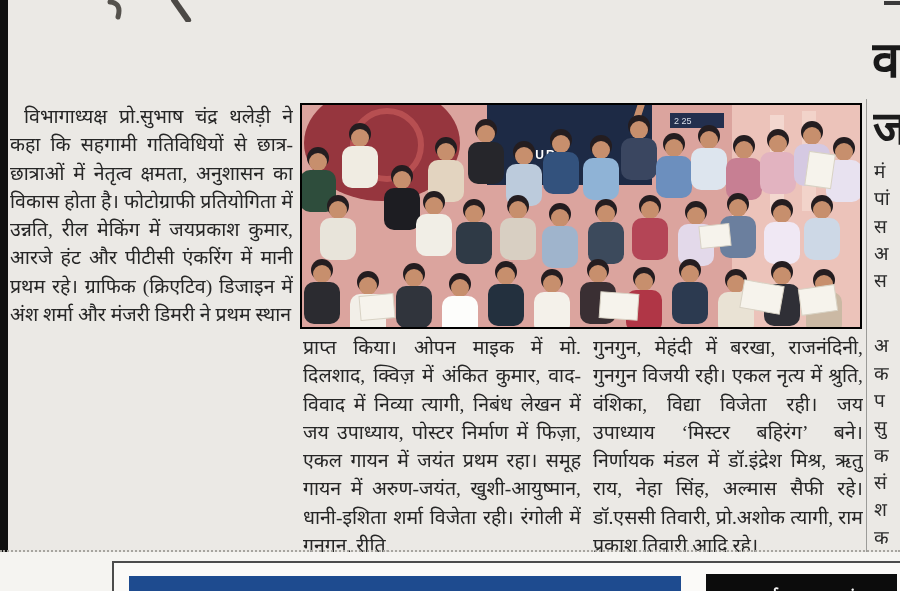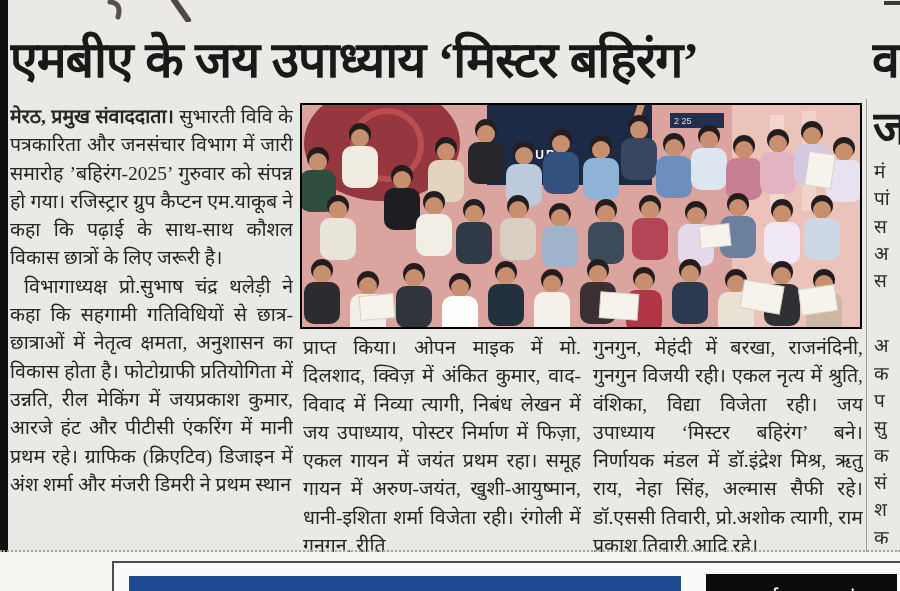--- a/index.html
+++ b/index.html
@@ -60,21 +60,20 @@
 <div class="page">
 
   <div class="left-bar"></div>
 
   <svg class="stray-marks" width="100" height="22" viewBox="0 0 100 22">
     <path d="M10,2 q12,1 8,15" stroke="#55524d" stroke-width="5" fill="none" stroke-linecap="round"></path>
     <path d="M74,0 l14,20" stroke="#4c4946" stroke-width="6" fill="none" stroke-linecap="round"></path>
   </svg>
   <div class="tr-dash"></div>
 
-  <div class="headline">एमबीए के जय उपाध्याय ‘मिस्टर बहिरंग’</div>
 
   <div class="photo">
     <svg width="558" height="222" viewBox="0 0 558 222">
       <defs>
         <g id="person">
           <circle cx="12" cy="9" r="11" fill="#241d20"></circle>
           <circle cx="12" cy="13" r="9" fill="#c78f6d"></circle>
           <rect x="-6" y="21" width="36" height="42" rx="10" fill="currentColor"></rect>
         </g>
       </defs>
@@ -138,22 +137,20 @@
         <rect x="398" y="120" width="30" height="22" transform="rotate(-6 413 131)"></rect>
         <rect x="440" y="178" width="40" height="28" transform="rotate(10 460 192)"></rect>
         <rect x="498" y="182" width="36" height="26" transform="rotate(-8 516 195)"></rect>
         <rect x="298" y="188" width="38" height="26" transform="rotate(4 317 201)"></rect>
         <rect x="58" y="190" width="34" height="24" transform="rotate(-5 75 202)"></rect>
       </g>
     </svg>
   </div>
 
   <div class="col col1">
-    <p><span class="byline">मेरठ, प्रमुख संवाददाता।</span>
-       <span>सुभारती विवि के पत्रकारिता और जनसंचार विभाग में जारी समारोह ’बहिरंग-2025’ गुरुवार को संपन्न हो गया। रजिस्ट्रार ग्रुप कैप्टन एम.याकूब ने कहा कि पढ़ाई के साथ-साथ कौशल विकास छात्रों के लिए जरूरी है।</span></p>
     <p class="p2">विभागाध्यक्ष प्रो.सुभाष चंद्र थलेड़ी ने कहा कि सहगामी गतिविधियों से छात्र-छात्राओं में नेतृत्व क्षमता, अनुशासन का विकास होता है। फोटोग्राफी प्रतियोगिता में उन्नति, रील मेकिंग में जयप्रकाश कुमार, आरजे हंट और पीटीसी एंकरिंग में मानी प्रथम रहे। ग्राफिक (क्रिएटिव) डिजाइन में अंश शर्मा और मंजरी डिमरी ने प्रथम स्थान</p>
   </div>
 
   <div class="col col3">
     <p>गुनगुन, मेहंदी में बरखा, राजनंदिनी, गुनगुन विजयी रही।  एकल नृत्य में श्रुति, वंशिका, विद्या विजेता रही। जय उपाध्याय ‘मिस्टर बहिरंग’ बने। निर्णायक मंडल में डॉ.इंद्रेश मिश्र, ऋतु राय, नेहा सिंह, अल्मास सैफी रहे। डॉ.एससी तिवारी, प्रो.अशोक त्यागी, राम प्रकाश तिवारी आदि रहे।</p>
   </div>
 
   <div class="col col2">
     <p>प्राप्त किया। ओपन माइक में मो. दिलशाद, क्विज़ में अंकित कुमार, वाद- विवाद में निव्या त्यागी, निबंध लेखन में जय उपाध्याय, पोस्टर निर्माण में फिज़ा, एकल गायन में जयंत प्रथम रहा। समूह गायन में अरुण-जयंत, खुशी-आयुष्मान, धानी-इशिता शर्मा विजेता रही। रंगोली में गुनगुन, रीति,</p>
   </div>

